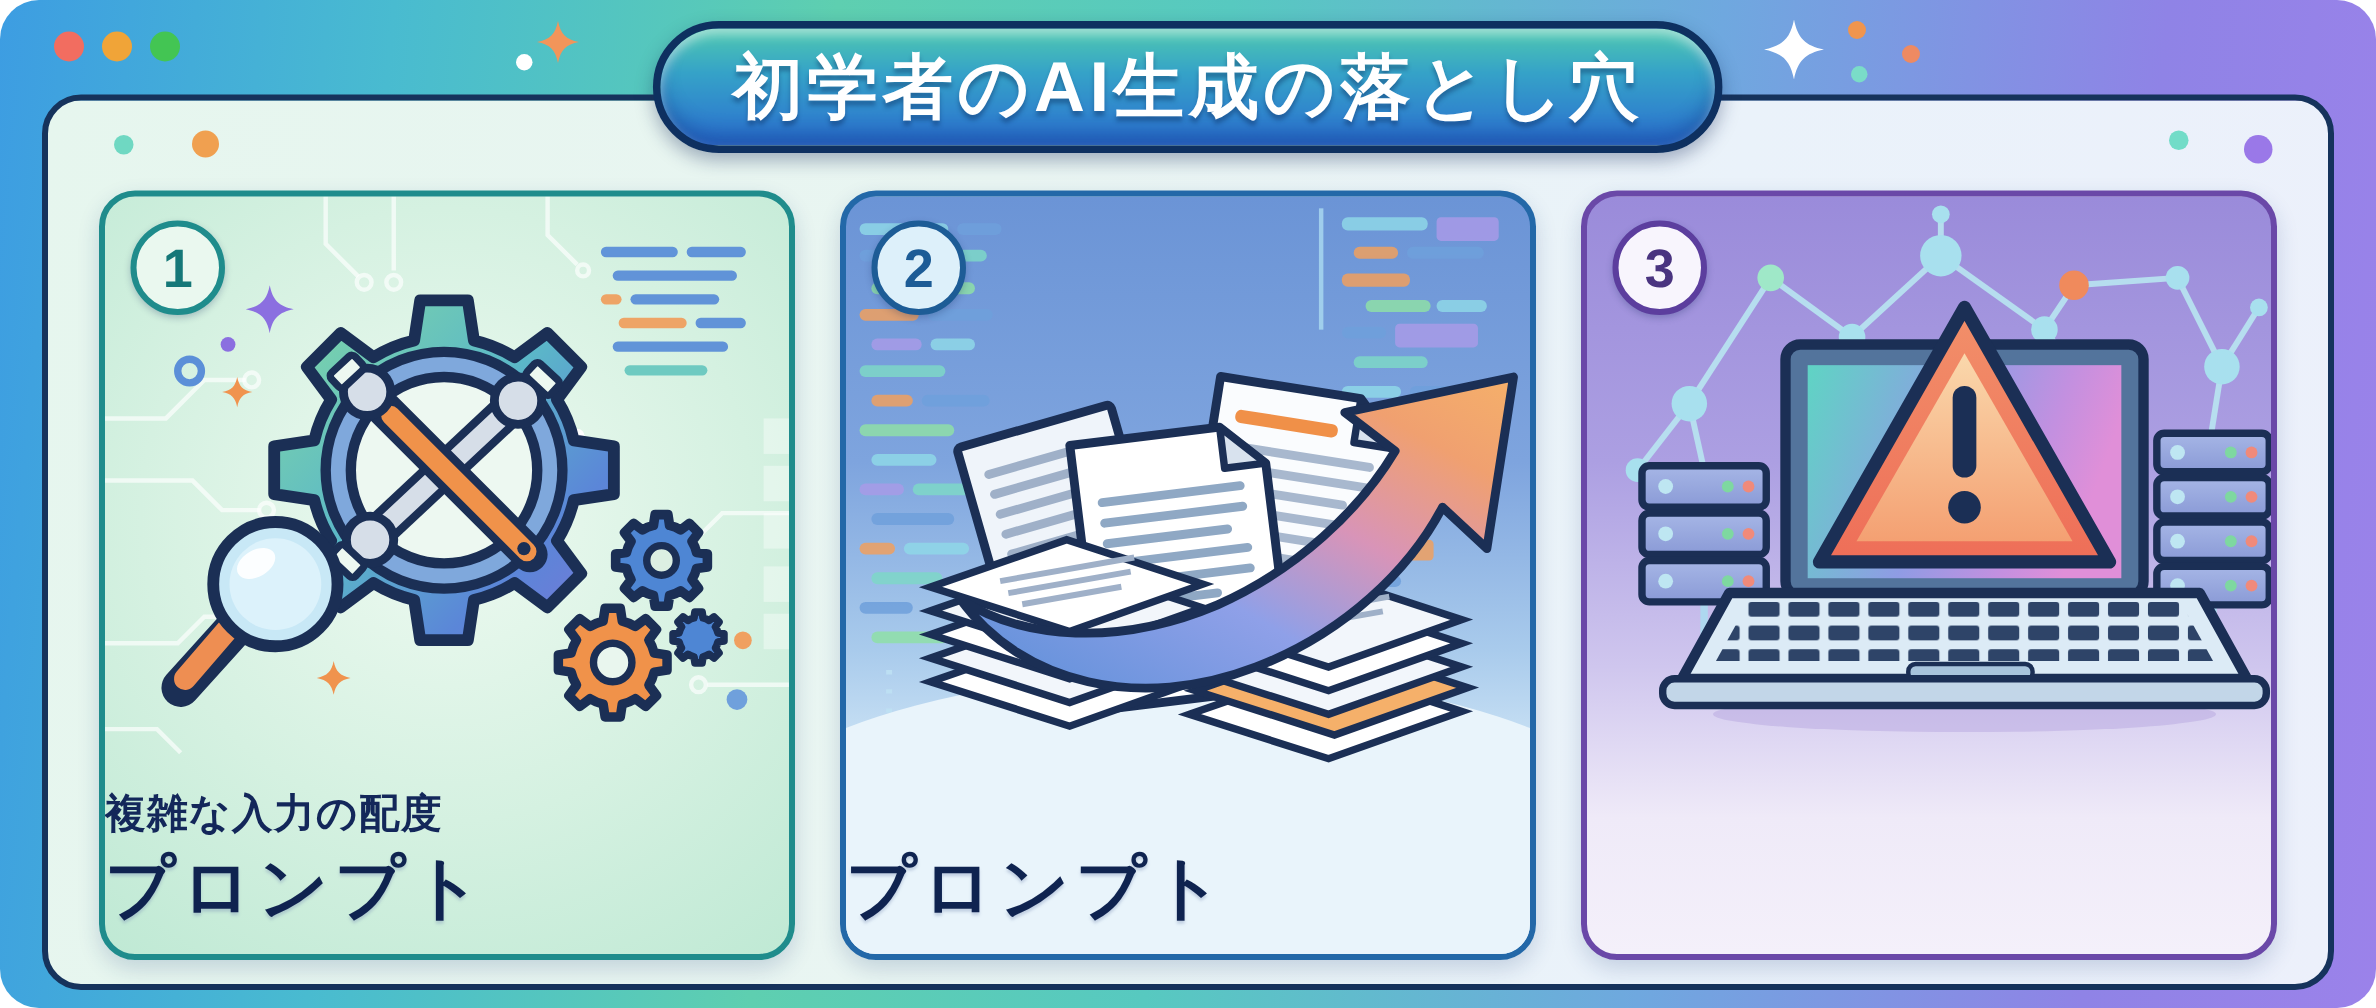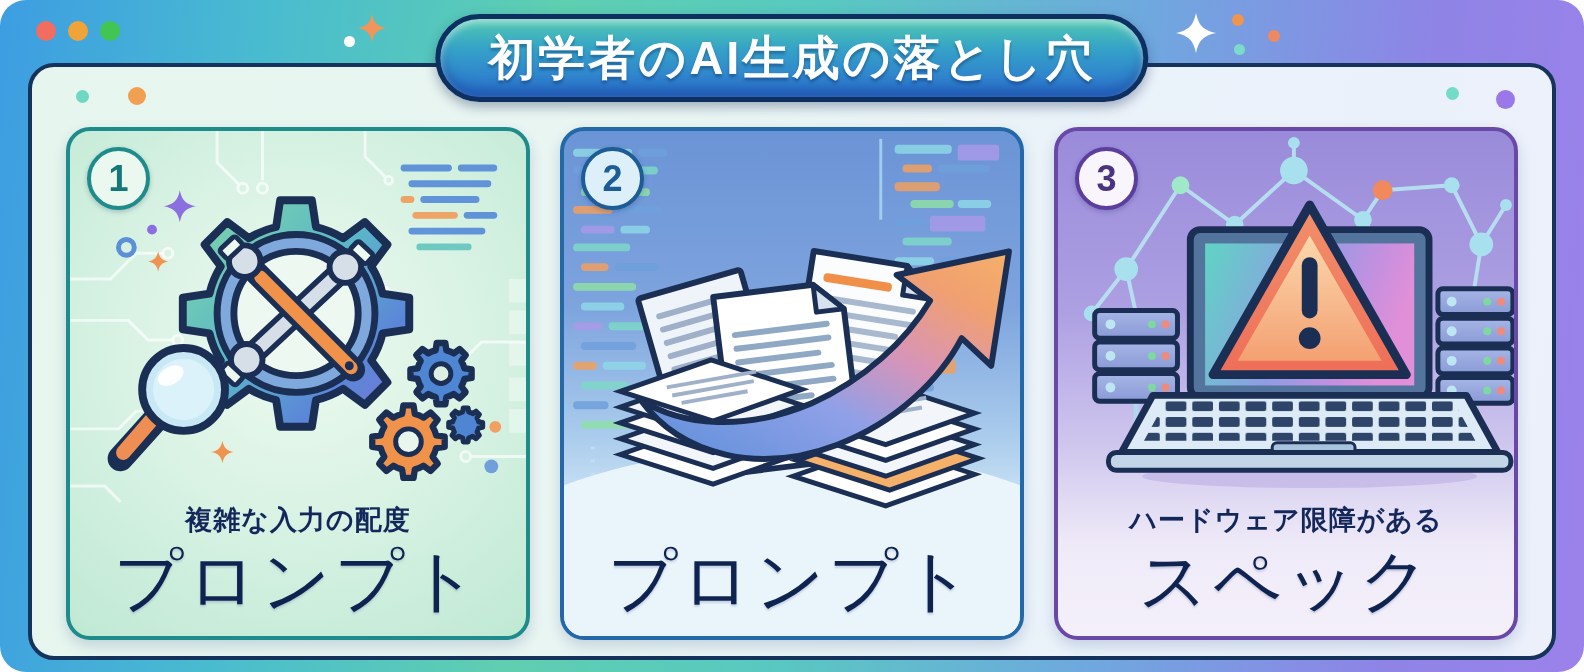--- a/index.html
+++ b/index.html
@@ -52,23 +52,23 @@
 
   .badge {
     position:absolute; top:16px; left:17px; width:63px; height:63px; border-radius:50%; z-index:4;
     display:flex; align-items:center; justify-content:center;
     font-size:36px; font-weight:900; box-shadow:0 2px 5px rgba(20,40,90,.25);
   }
   .card-1 .badge { background:#EAF8EF; border:4px solid #1F8C8C; color:#157878; }
   .card-2 .badge { background:#DDF0FA; border:4px solid #1D5C96; color:#1D5C96; }
   .card-3 .badge { background:#F8F5FD; border:4px solid #5C3E9E; color:#4A3480; }
 
-  .caption { position:absolute; left:0; right:0; bottom:22px; text-align:center; z-index:3; }
+  .caption { position:absolute; left:0; right:0; bottom:22px; z-index:3; }
   .subtitle { font-size:27px; font-weight:800; color:#13275A; letter-spacing:1px; margin-bottom:8px; }
-  .card-title { font-size:68px; font-weight:400; color:#0F2350; letter-spacing:4px; line-height:1; 
+  .card-title { font-size:46px; font-weight:700; color:#0F2350; letter-spacing:4px; line-height:1; 
     text-shadow:0 2px 2px rgba(120,140,180,.35); }
 </style>
 </head>
 <body>
 
 <div class="frame">
 
   <div class="traffic">
     <span style="background:#F26D60"></span>
     <span style="background:#F0A438"></span>
@@ -460,24 +460,20 @@
               <path d="M256,75 L354,247 L158,247 Z" fill="url(#triGrad1)" stroke="#1B2F55" stroke-width="9" stroke-linejoin="round"></path>
               <path d="M256,106 L329,233 L183,233 Z" fill="url(#triGrad2)" stroke-linejoin="round"></path>
               <rect x="248" y="128" width="16" height="62" rx="8" fill="#1B2F55"></rect>
               <circle cx="256" cy="210" r="11" fill="#1B2F55"></circle>
             </g>
           </svg>
         </div>
         <div class="badge">
             <span>3</span>
           </div>
-        <div class="caption">
-          <div class="subtitle">ハードウェア限障がある</div>
-          <div class="card-title">スペック</div>
-        </div>
       </div>
 
     </div>
   </div>
 
   <div class="title-pill">
     <span>初学者のAI生成の落とし穴</span>
   </div>
 </div>
 

